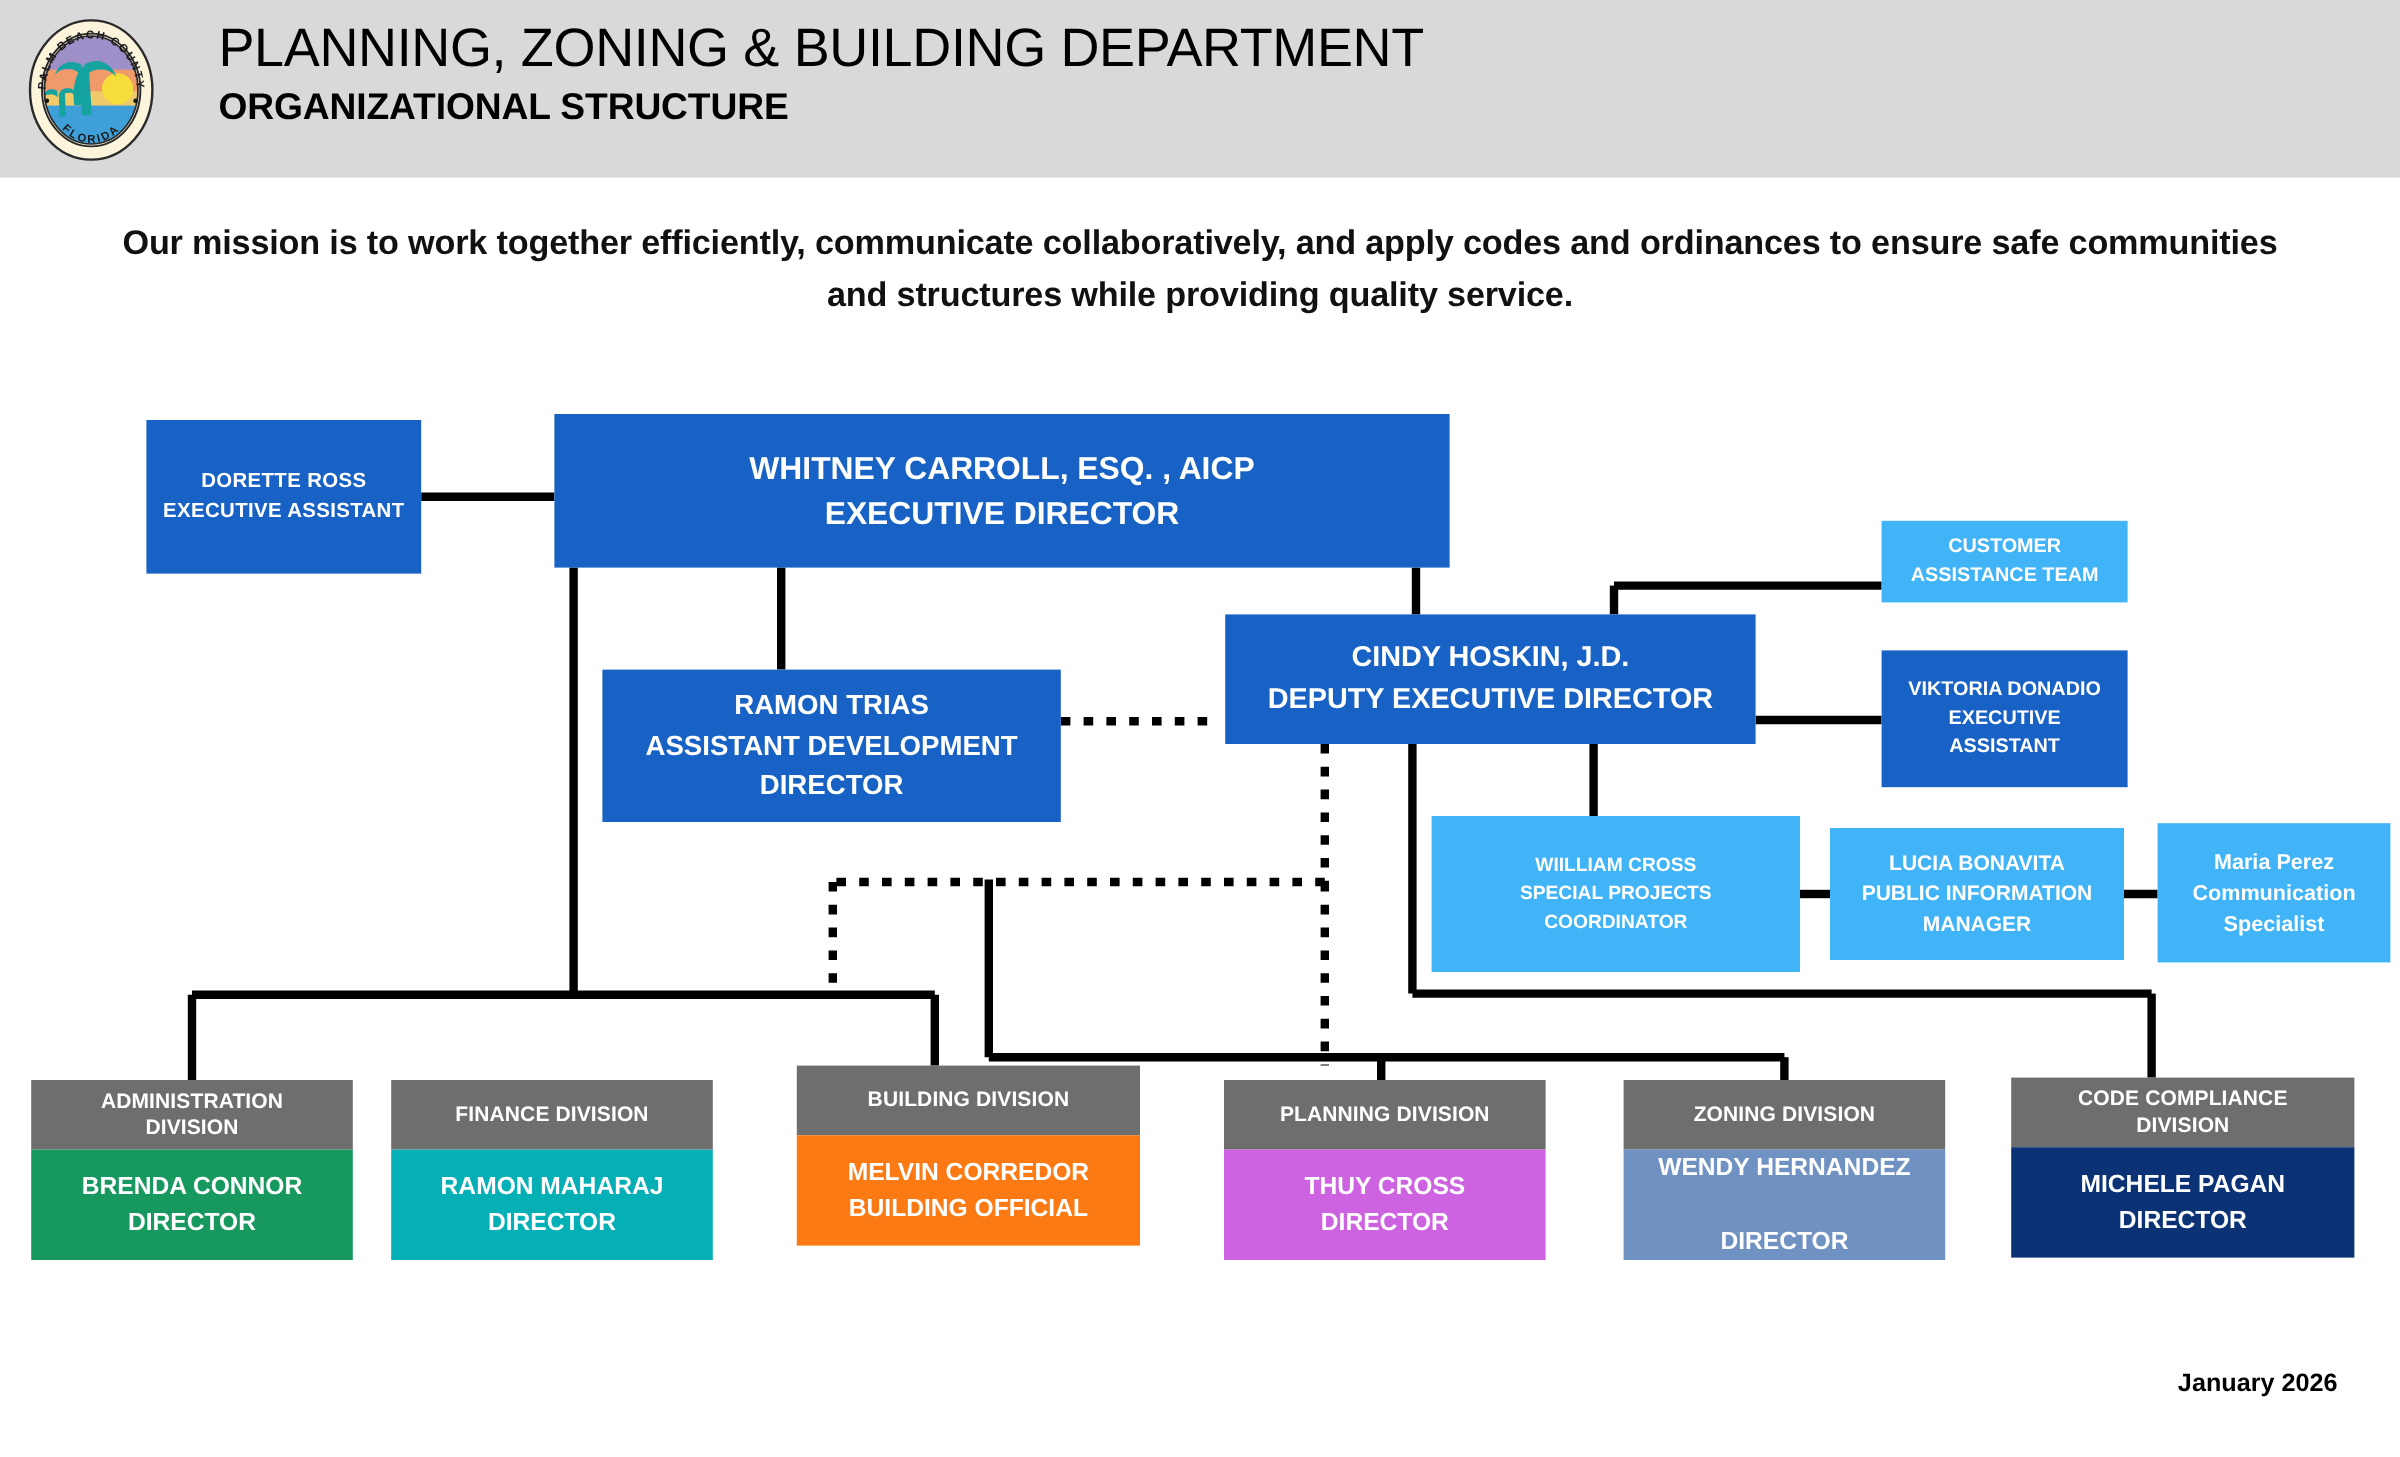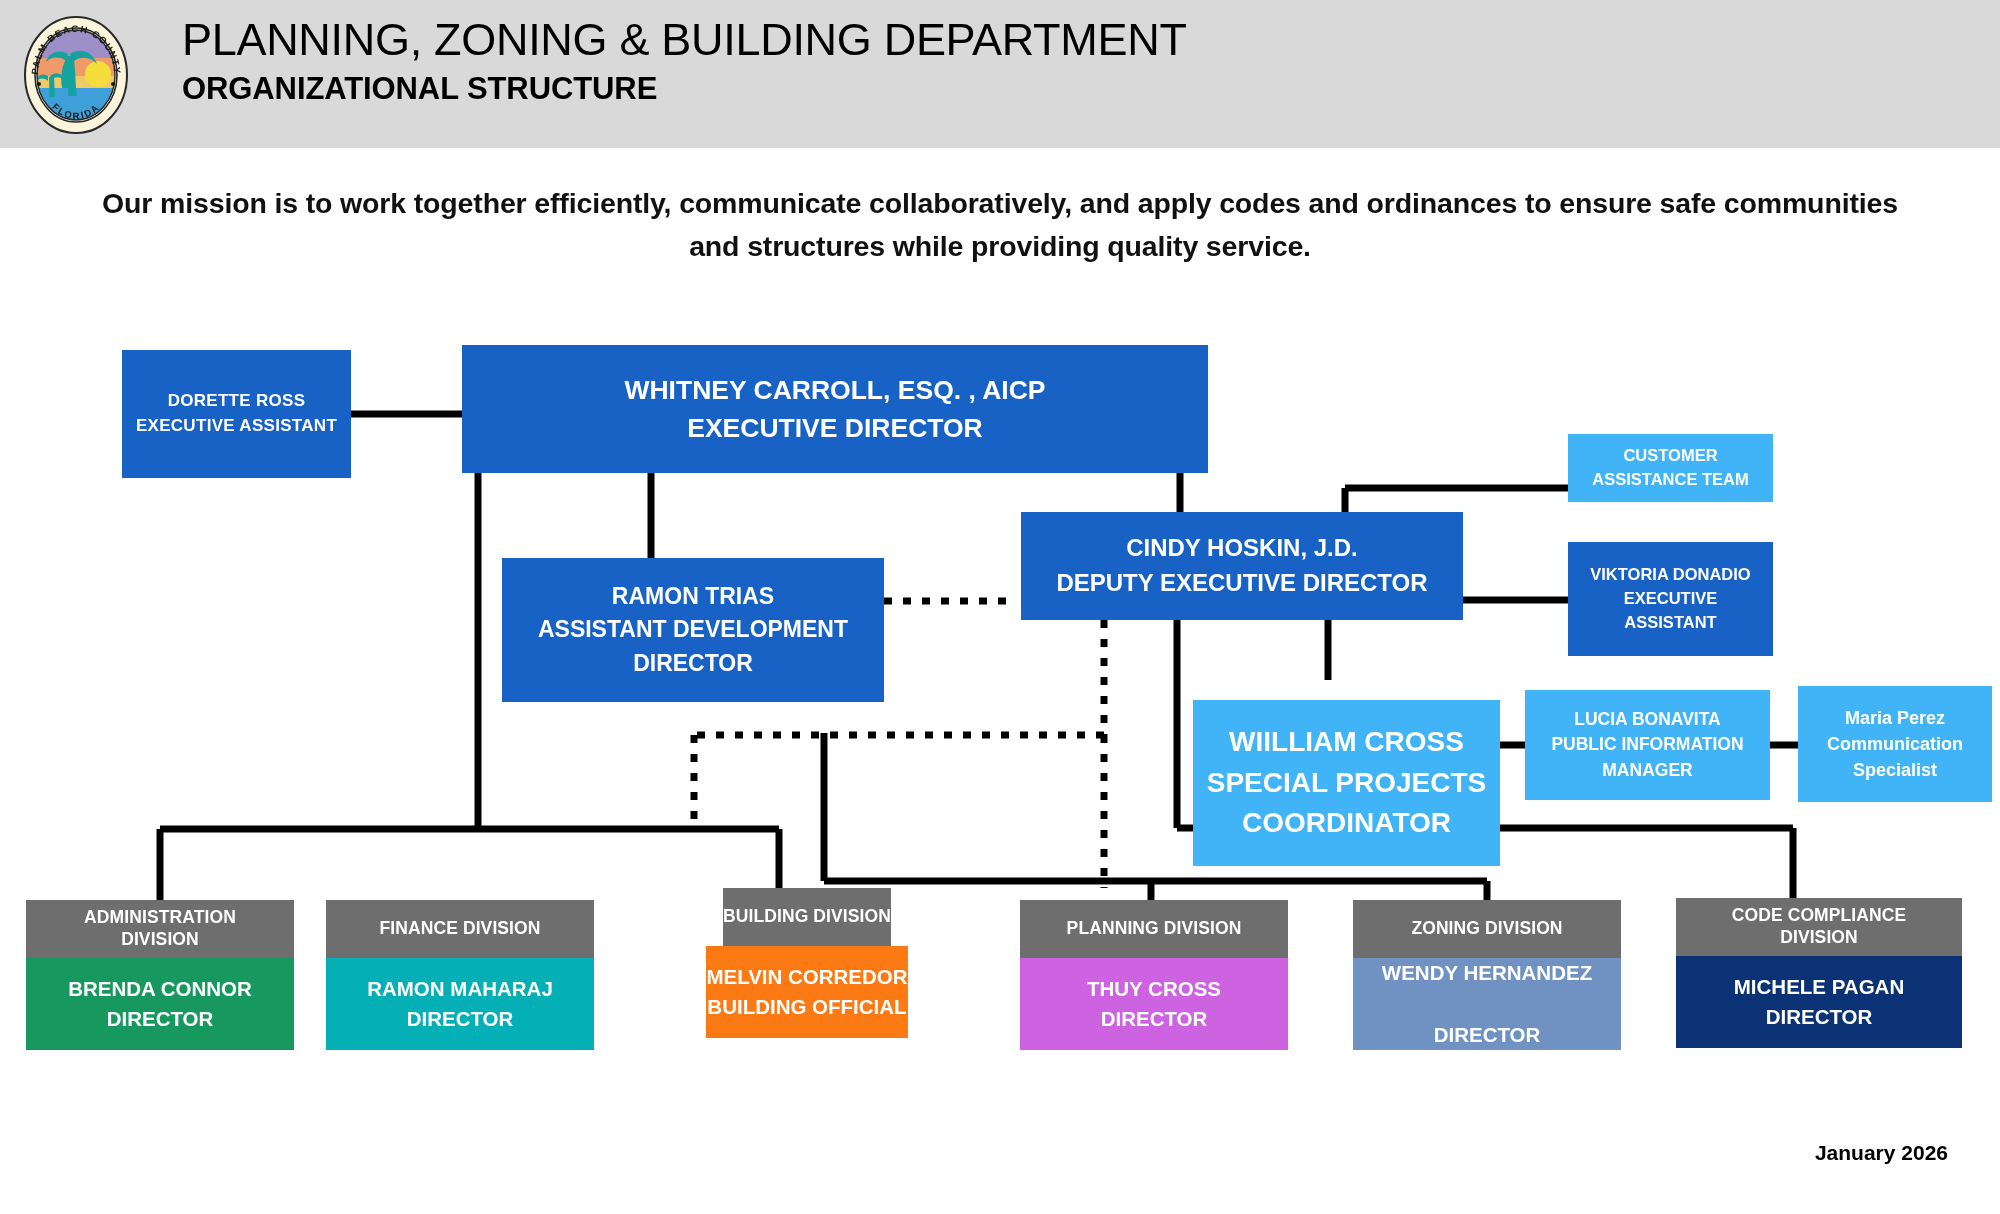--- a/index.html
+++ b/index.html
@@ -181,21 +181,21 @@
   <div class="box deep-blue" style="left:122px; top:350px; width:229px; height:128px; font-size:17px; letter-spacing:0.3px;">
     <span class="ln">DORETTE ROSS</span>
     <span class="ln">EXECUTIVE ASSISTANT</span>
   </div>
 
   <div class="box deep-blue" style="left:462px; top:345px; width:746px; height:128px; font-size:26.5px;">
     <span class="ln">WHITNEY CARROLL, ESQ. , AICP</span>
     <span class="ln">EXECUTIVE DIRECTOR</span>
   </div>
 
-  <div class="box deep-blue" style="left:502px; top:558px; width:382px; height:144px; font-size:23px;">
+  <div class="box deep-blue" style="left:502px; top:558px; width:382px; height:127px; font-size:23px;">
     <span class="ln">RAMON TRIAS</span>
     <span class="ln">ASSISTANT DEVELOPMENT</span>
     <span class="ln">DIRECTOR</span>
   </div>
 
   <div class="box deep-blue" style="left:1021px; top:512px; width:442px; height:108px; font-size:24px;">
     <span class="ln">CINDY HOSKIN, J.D.</span>
     <span class="ln">DEPUTY EXECUTIVE DIRECTOR</span>
   </div>
 
@@ -203,21 +203,21 @@
     <span class="ln">CUSTOMER</span>
     <span class="ln">ASSISTANCE TEAM</span>
   </div>
 
   <div class="box deep-blue" style="left:1568px; top:542px; width:205px; height:114px; font-size:16.5px;">
     <span class="ln">VIKTORIA DONADIO</span>
     <span class="ln">EXECUTIVE</span>
     <span class="ln">ASSISTANT</span>
   </div>
 
-  <div class="box light-blue" style="left:1193px; top:680px; width:307px; height:166px; font-size:28px;margin-top:20px;">
+  <div class="box light-blue" style="left:1193px; top:680px; width:307px; height:130px; font-size:16px;">
     <span class="ln">WIILLIAM CROSS</span>
     <span class="ln">SPECIAL PROJECTS</span>
     <span class="ln">COORDINATOR</span>
   </div>
 
   <div class="box light-blue" style="left:1525px; top:690px; width:245px; height:110px; font-size:17.5px;">
     <span class="ln">LUCIA BONAVITA</span>
     <span class="ln">PUBLIC INFORMATION</span>
     <span class="ln">MANAGER</span>
   </div>
@@ -246,21 +246,21 @@
       <div>
         <div>FINANCE DIVISION</div>
       </div>
     </div>
     <div class="div-body" style="height:92px; background:#04b0b6;">
       <span class="ln">RAMON MAHARAJ</span>
       <span class="ln">DIRECTOR</span>
     </div>
   </div>
 
-  <div class="div-card" style="left:664px; top:888px; width:286px;align-items:center;">
+  <div class="div-card" style="left:664px; top:888px; width:286px;">
     <div class="div-head" style="height:58px;">
       <div>
         <div>BUILDING DIVISION</div>
       </div>
     </div>
     <div class="div-body" style="height:92px; background:#fb7a13;">
       <span class="ln">MELVIN CORREDOR</span>
       <span class="ln">BUILDING OFFICIAL</span>
     </div>
   </div>

